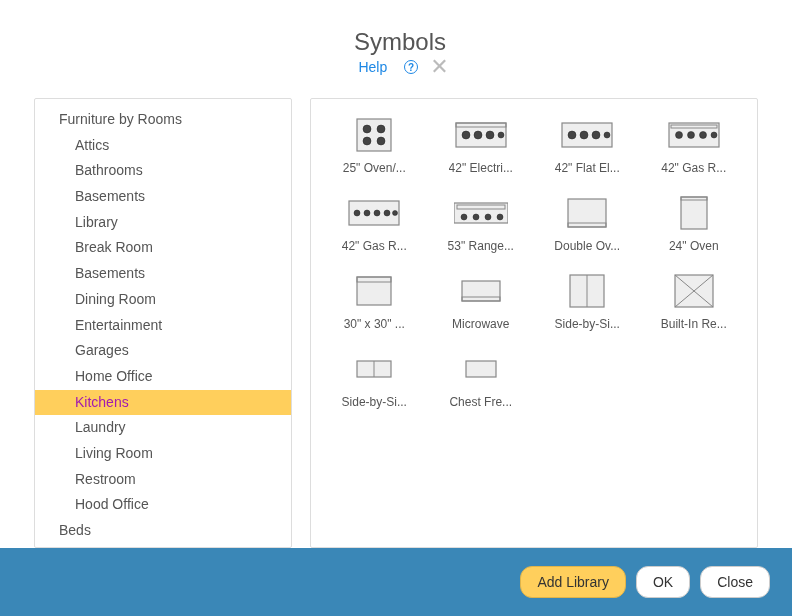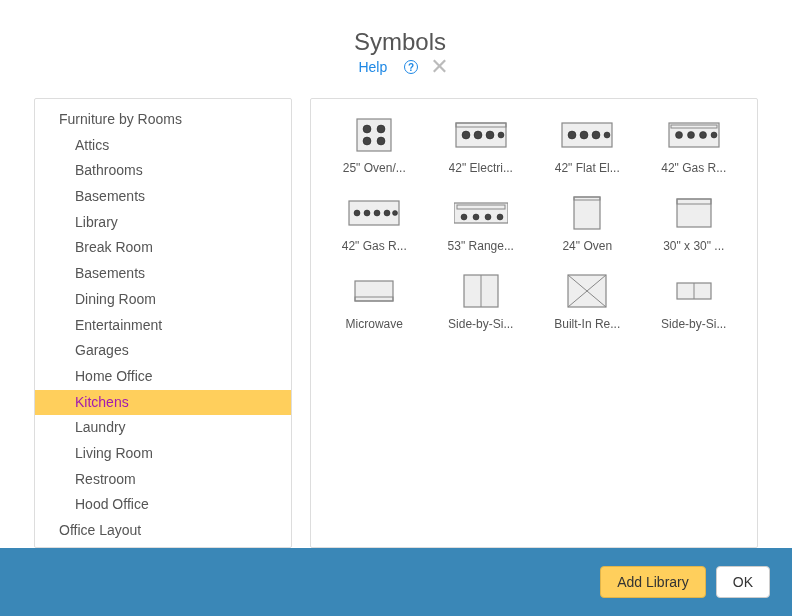--- a/index.html
+++ b/index.html
@@ -16,21 +16,21 @@
     .tree { list-style: none; font-size: 14px; color: #555; }
     .tree li { padding: 2px 0 2px 24px; line-height: 1.55; cursor: pointer; white-space: nowrap; }
     .tree .child { padding-left: 40px; }
     .tree .selected { background: #ffcf5c; color: #a21caf; }
     .grid-panel { flex: 1; border: 1px solid #ddd; border-radius: 2px; padding: 16px 10px; overflow-y: auto; }
     .grid { display: grid; grid-template-columns: repeat(4, 1fr); gap: 18px 0; }
     .symbol { display: flex; flex-direction: column; align-items: center; gap: 6px; cursor: pointer; }
     .symbol-thumb { width: 54px; height: 40px; display:flex; align-items:center; justify-content:center; }
     .symbol-label { font-size: 12px; color: #555; text-align: center; max-width: 90px; white-space: nowrap; overflow: hidden; text-overflow: ellipsis; }
     .footer { background: #3a87b7; padding: 18px 22px; display: flex; justify-content: flex-end; gap: 10px; }
-    .btn { border: 1px solid #ccc; border-radius: 4px; padding: 7px 16px; font-size: 14px; background: #fff; color: #333; cursor: pointer; }
+    .btn { border: 1px solid #ccc; border-radius: 12px; padding: 7px 16px; font-size: 14px; background: #fff; color: #333; cursor: pointer; }
     .btn.primary { background: #ffcf5c; border-color: #e0b44a; }
     
     .appl { stroke:#888; stroke-width:1.2; fill:#eee; }
     .inner { stroke:#888; stroke-width:1; fill:none; }
     .burner { fill:#444; stroke:#222; stroke-width:0.5; }
   </style>
 </head>
 <body>
 
 <div class="dialog">
@@ -57,21 +57,20 @@
           <li class="child">Basements</li>
           <li class="child">Dining Room</li>
           <li class="child">Entertainment</li>
           <li class="child">Garages</li>
           <li class="child">Home Office</li>
           <li class="child selected">Kitchens</li>
           <li class="child">Laundry</li>
           <li class="child">Living Room</li>
           <li class="child">Restroom</li>
           <li class="child">Hood Office</li>
-          <li>Office Layout</li>
           <li>Beds</li>
         </ul>
     </div>
     <div class="grid-panel">
       <div class="grid" id="grid">
           <div class="symbol">
             <div class="symbol-thumb">
               <svg viewBox="0 0 54 40" width="54" height="40">
                 <rect x="10" y="4" width="34" height="32" class="appl"></rect>
                 <circle cx="20" cy="14" r="4" class="burner"></circle>
@@ -142,20 +141,29 @@
                 <circle cx="22" cy="24" r="3" class="burner"></circle>
                 <circle cx="34" cy="24" r="3" class="burner"></circle>
                 <circle cx="46" cy="24" r="3" class="burner"></circle>
               </svg>
             </div>
             <div class="symbol-label">53" Range...</div>
           </div>
           <div class="symbol">
             <div class="symbol-thumb">
               <svg viewBox="0 0 54 40" width="54" height="40">
+                <rect x="8" y="6" width="38" height="28" class="appl"></rect>
+                <rect x="8" y="30" width="38" height="4" class="inner"></rect>
+              </svg>
+            </div>
+            <div class="symbol-label">Double Ov...</div>
+          </div>
+          <div class="symbol">
+            <div class="symbol-thumb">
+              <svg viewBox="0 0 54 40" width="54" height="40">
                 <rect x="14" y="4" width="26" height="32" class="appl"></rect>
                 <rect x="14" y="4" width="26" height="3" class="inner"></rect>
               </svg>
             </div>
             <div class="symbol-label">24" Oven</div>
           </div>
           <div class="symbol">
             <div class="symbol-thumb">
               <svg viewBox="0 0 54 40" width="54" height="40">
                 <rect x="10" y="6" width="34" height="28" class="appl"></rect>
@@ -194,21 +202,30 @@
           </div>
           <div class="symbol">
             <div class="symbol-thumb">
               <svg viewBox="0 0 54 40" width="54" height="40">
                 <rect x="10" y="12" width="34" height="16" class="appl"></rect>
                 <line x1="27" y1="12" x2="27" y2="28" class="inner"></line>
               </svg>
             </div>
             <div class="symbol-label">Side-by-Si...</div>
           </div>
+          <div class="symbol">
+            <div class="symbol-thumb">
+              <svg viewBox="0 0 54 40" width="54" height="40">
+                <rect x="12" y="12" width="30" height="16" class="appl"></rect>
+              </svg>
+            </div>
+            <div class="symbol-label">Chest Fre...</div>
+          </div>
         </div>
     </div>
   </div>
 
   <div class="footer">
     <button class="btn primary">Add Library</button>
     <button class="btn">OK</button>
+    <button class="btn">Close</button>
   </div>
 </div>
 
 </body></html>

